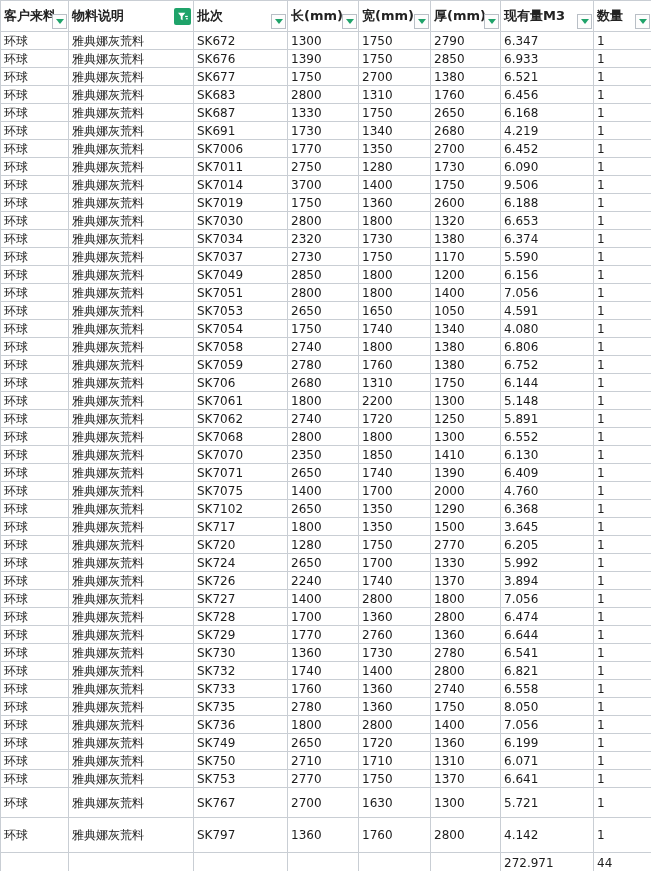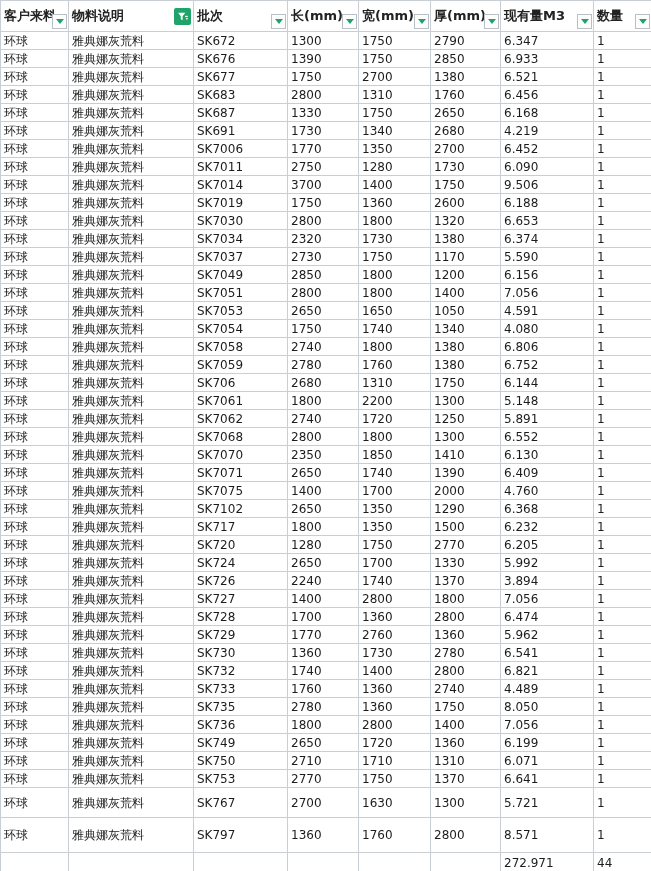--- a/index.html
+++ b/index.html
@@ -413,21 +413,21 @@
     <td>6.368</td>
     <td>1</td>
   </tr>
       <tr>
     <td>环球</td>
     <td>雅典娜灰荒料</td>
     <td>SK717</td>
     <td>1800</td>
     <td>1350</td>
     <td>1500</td>
-    <td>6.232</td>
+    <td>3.645</td>
     <td>1</td>
   </tr>
       <tr>
     <td>环球</td>
     <td>雅典娜灰荒料</td>
     <td>SK720</td>
     <td>1280</td>
     <td>1750</td>
     <td>2770</td>
     <td>6.205</td>
@@ -473,21 +473,21 @@
     <td>6.474</td>
     <td>1</td>
   </tr>
       <tr>
     <td>环球</td>
     <td>雅典娜灰荒料</td>
     <td>SK729</td>
     <td>1770</td>
     <td>2760</td>
     <td>1360</td>
-    <td>5.962</td>
+    <td>6.644</td>
     <td>1</td>
   </tr>
       <tr>
     <td>环球</td>
     <td>雅典娜灰荒料</td>
     <td>SK730</td>
     <td>1360</td>
     <td>1730</td>
     <td>2780</td>
     <td>6.541</td>
@@ -503,21 +503,21 @@
     <td>6.821</td>
     <td>1</td>
   </tr>
       <tr>
     <td>环球</td>
     <td>雅典娜灰荒料</td>
     <td>SK733</td>
     <td>1760</td>
     <td>1360</td>
     <td>2740</td>
-    <td>4.489</td>
+    <td>6.558</td>
     <td>1</td>
   </tr>
       <tr>
     <td>环球</td>
     <td>雅典娜灰荒料</td>
     <td>SK735</td>
     <td>2780</td>
     <td>1360</td>
     <td>1750</td>
     <td>8.050</td>
@@ -573,21 +573,21 @@
     <td>5.721</td>
     <td>1</td>
   </tr>
       <tr class="tall2">
     <td>环球</td>
     <td>雅典娜灰荒料</td>
     <td>SK797</td>
     <td>1360</td>
     <td>1760</td>
     <td>2800</td>
-    <td>8.571</td>
+    <td>4.142</td>
     <td>1</td>
   </tr>
     </tbody>
   <tfoot>
     <tr class="total-row">
       <td></td>
       <td></td>
       <td></td>
       <td></td>
       <td></td>

